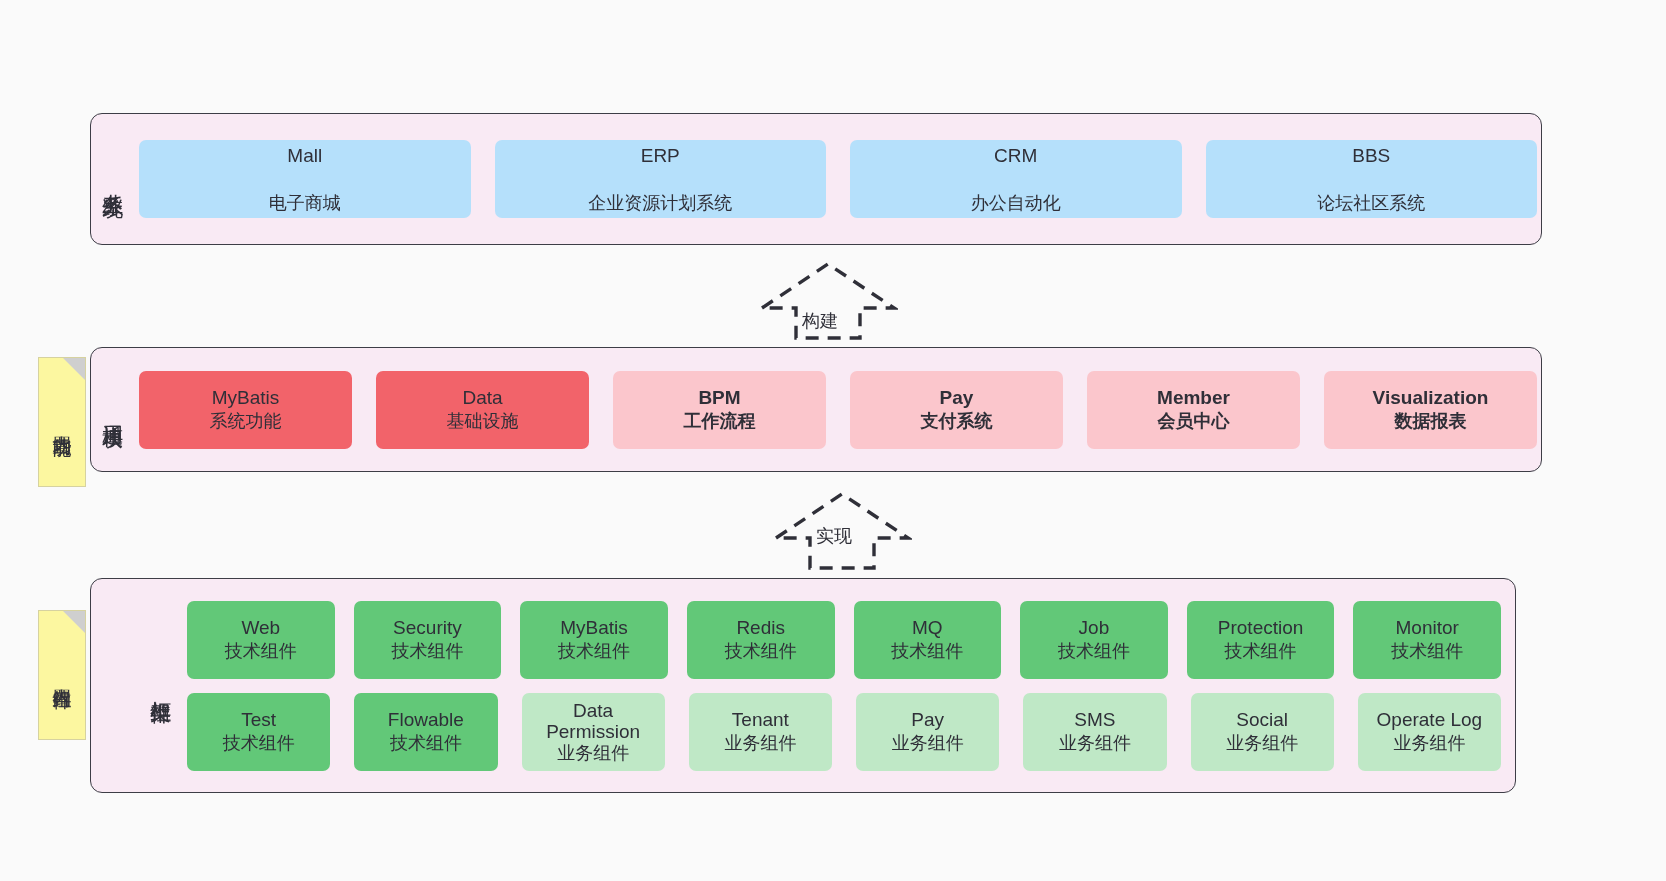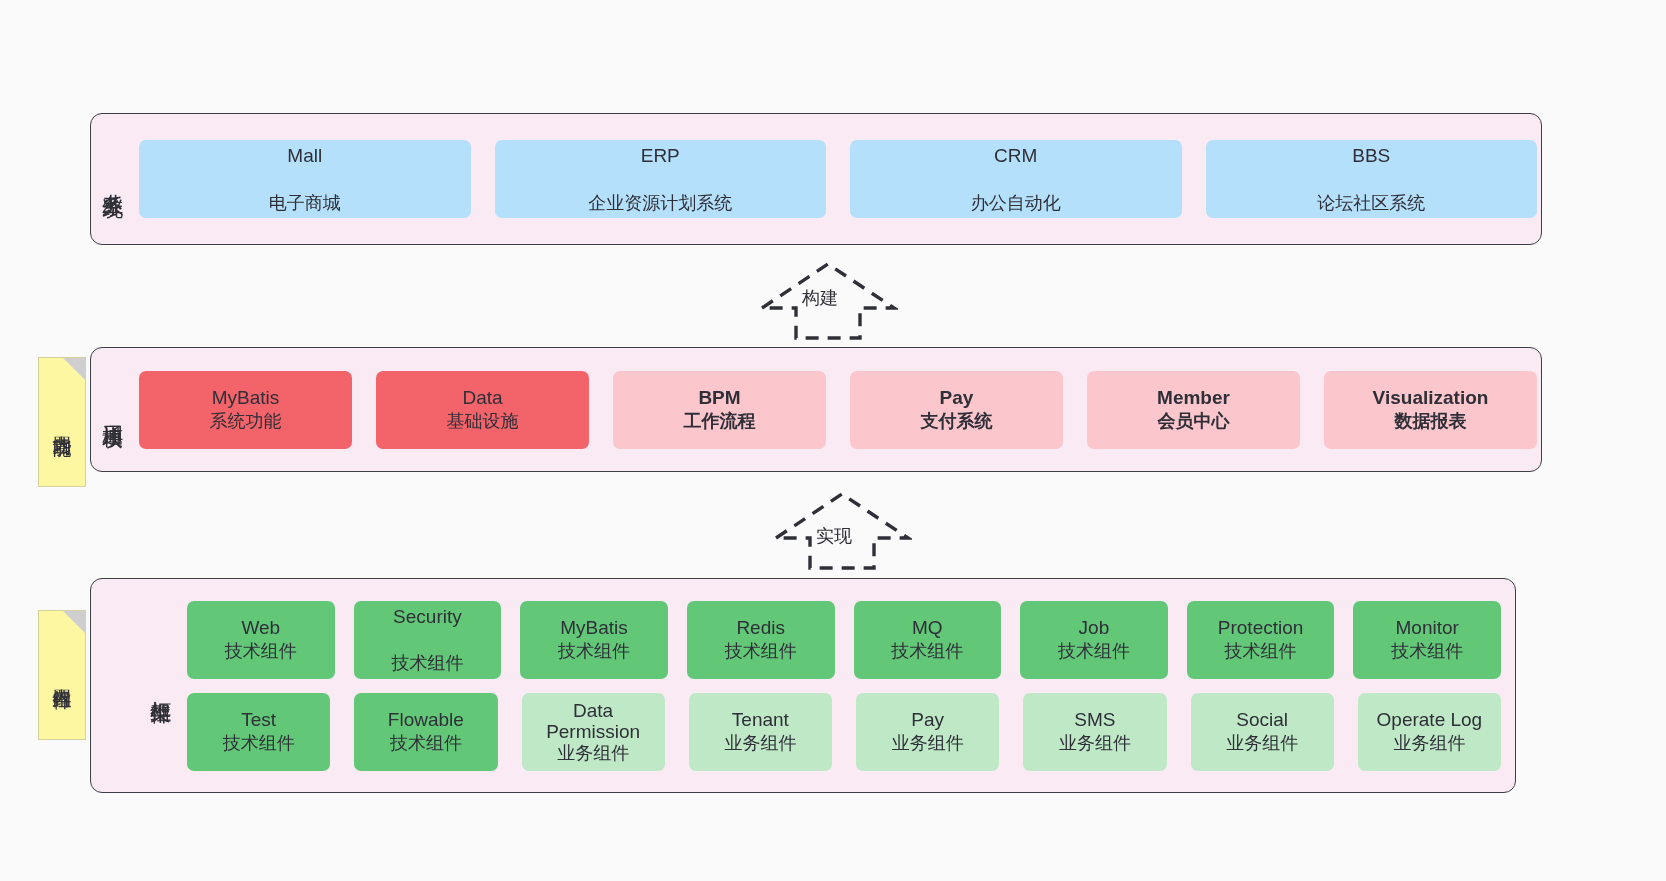--- a/index.html
+++ b/index.html
@@ -144,21 +144,21 @@
           <span class="l2">论坛社区系统</span>
         </div>
       </div>
     </div>
   </div>
 
   <div class="arrow-wrap" style="left:758px; top:258px; width:140px; height:84px;">
     <svg width="140" height="84" viewBox="0 0 140 84">
       <path d="M 4 50 L 70 6 L 136 50 L 102 50 L 102 80 L 38 80 L 38 50 Z" fill="none" stroke="#2f2f38" stroke-width="3.4" stroke-dasharray="13 9" stroke-linejoin="miter"></path>
     </svg>
-    <div class="arrow-label" style="left:44px; top:28px;">构建</div>
+    <div class="arrow-label" style="left:44px; top:51px;">构建</div>
   </div>
 
   <div class="sticky" style="left:38px; top:357px; width:48px; height:130px;">
     <span>内置功能</span>
   </div>
   <div class="layer" id="layer-modules" style="left:90px; top:347px; width:1452px; height:125px;">
     <div class="layer-label">通用模块</div>
     <div class="layer-body">
       <div class="row" style="gap:24px; padding-right:4px;">
         <div class="card c-red" style="height:78px;">
@@ -201,21 +201,21 @@
   </div>
   <div class="layer" id="layer-framework" style="left:90px; top:578px; width:1426px; height:215px;padding-left:48px;">
     <div class="layer-label">框架组件</div>
     <div class="layer-body" style="gap:14px; padding-right:14px;">
 
       <div class="row" style="gap:19px;">
         <div class="card c-green" style="height:78px;">
           <span class="l1">Web</span>
           <span class="l2">技术组件</span>
         </div>
-        <div class="card c-green" style="height:78px;justify-content:space-between;">
+        <div class="card c-green" style="height:78px;">
           <span class="l1">Security</span>
           <span class="l2">技术组件</span>
         </div>
         <div class="card c-green" style="height:78px;">
           <span class="l1">MyBatis</span>
           <span class="l2">技术组件</span>
         </div>
         <div class="card c-green" style="height:78px;">
           <span class="l1">Redis</span>
           <span class="l2">技术组件</span>

